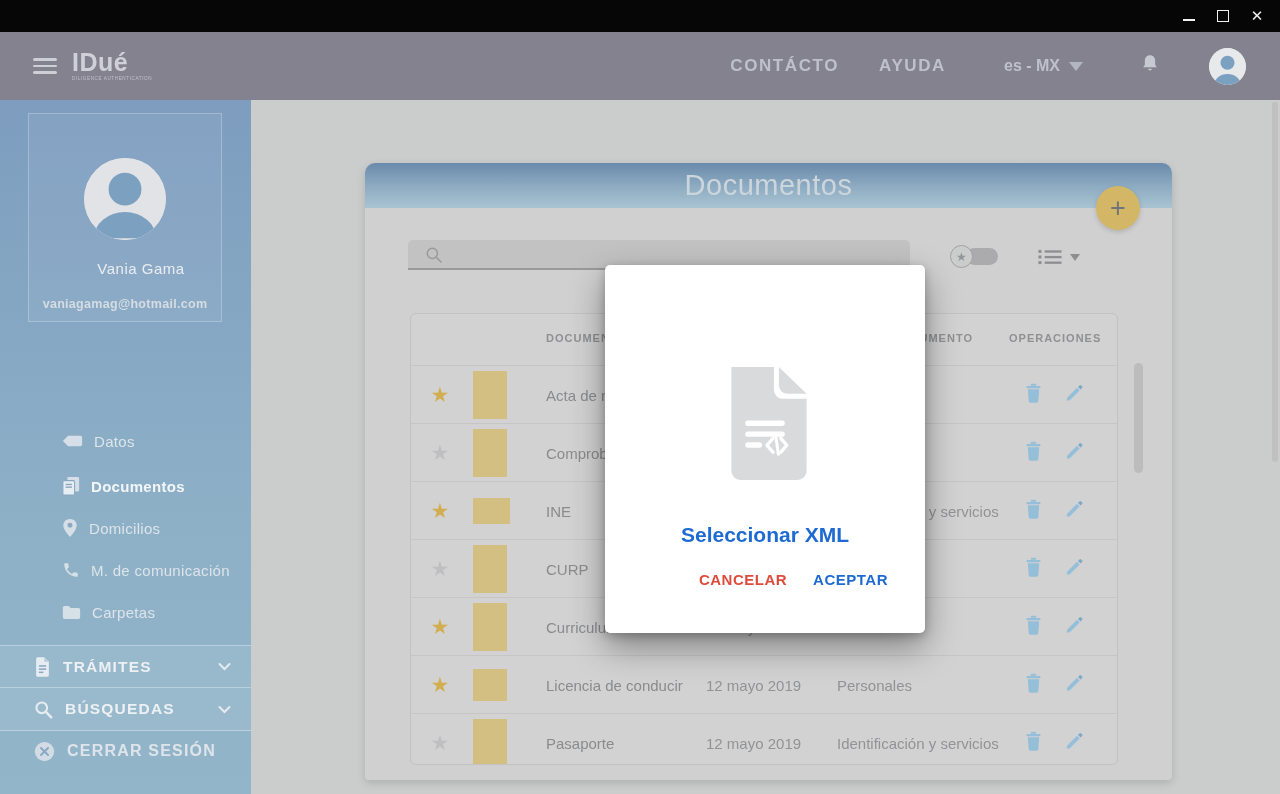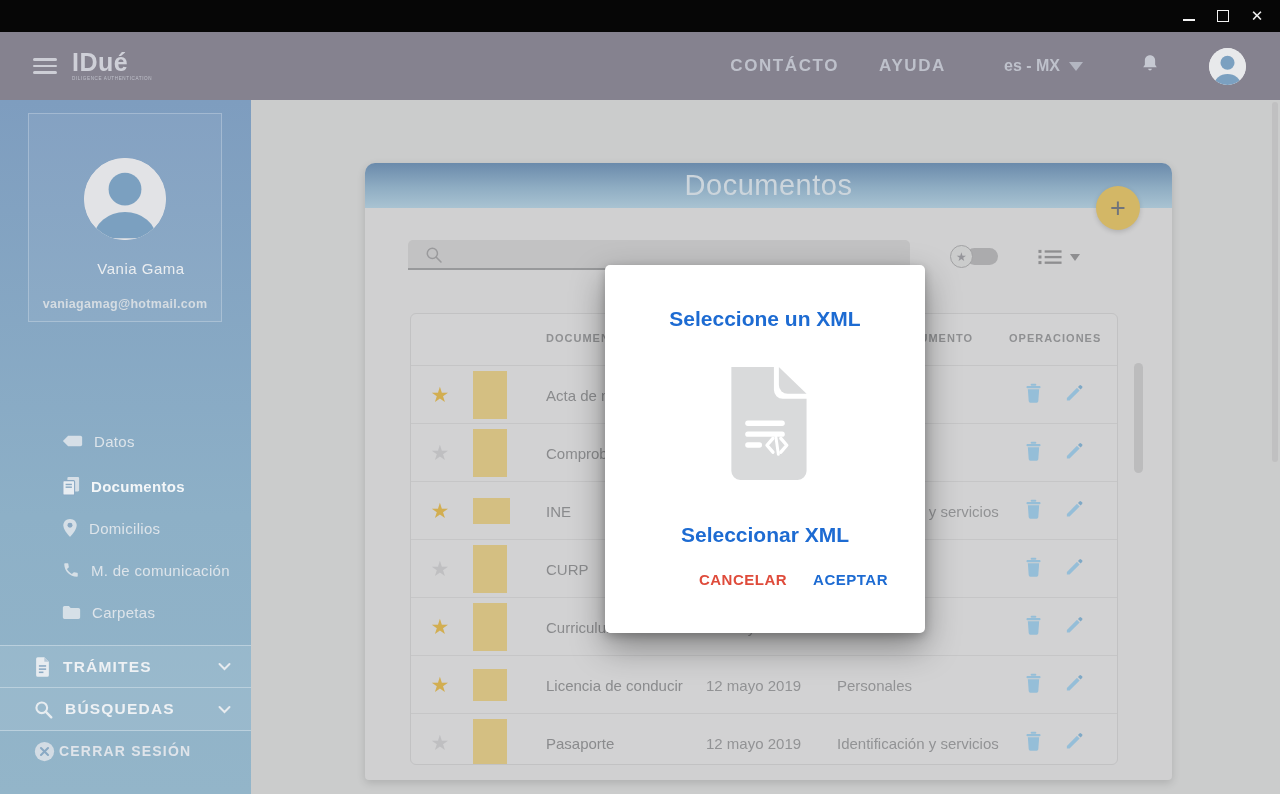--- a/index.html
+++ b/index.html
@@ -44,21 +44,21 @@
   .sect{position:absolute;left:0;width:251px;height:43px;background:rgba(255,255,255,0.08);
         border-top:1px solid rgba(255,255,255,0.33);border-bottom:1px solid rgba(255,255,255,0.33);
         display:flex;align-items:center;box-sizing:border-box;padding:0 20px 0 34px;cursor:pointer;}
   .sect .s-label{color:#eef1f4;font-weight:700;font-size:15.5px;letter-spacing:1.2px;margin-left:12px;}
   .sect .s-chev{margin-left:auto;}
   .sect.info{top:268px;}
   .sect.tram{top:545px;}
   .sect.busq{top:588px;border-top:none;}
   .logout{position:absolute;left:0;top:631px;width:251px;height:40px;display:flex;align-items:center;
           box-sizing:border-box;padding:0 20px 0 34px;cursor:pointer;}
-  .logout .s-label{color:#dfe4ea;font-weight:700;font-size:14px;letter-spacing:1.2px;margin-left:4px;}
+  .logout .s-label{color:#dfe4ea;font-weight:700;font-size:16px;letter-spacing:1.2px;margin-left:12px;}
 
   .subitem{position:absolute;left:0;width:251px;height:42px;display:flex;align-items:center;
            box-sizing:border-box;padding-left:62px;cursor:pointer;}
   .subitem .i-label{color:#dde4ea;font-size:15px;letter-spacing:.3px;margin-left:11px;}
   .subitem.active .i-label{font-weight:700;color:#f3f6f8;}
   .si-0{top:320px;} .si-1{top:365px;} .si-2{top:407px;} .si-3{top:449px;} .si-4{top:491px;}
   .sicon{flex:0 0 auto;opacity:.92;}
 
   
   .content{position:absolute;left:251px;top:100px;width:1029px;height:694px;background:#cbcccc;}
@@ -412,21 +412,20 @@
             <path d="M2 15.2 L12.6 4.6 l2.8 2.8 L4.8 18 H2 z" fill="#95bed8"></path>
             <path d="M13.6 3.6 l1.6-1.6 a1.3 1.3 0 0 1 1.8 0 l1 1 a1.3 1.3 0 0 1 0 1.8 l-1.6 1.6 z" fill="#7fa9c6"></path>
           </svg></span>
     </div>
   </div>
 
   <div class="inner-scroll"></div>
   <div class="page-scroll"></div>
 
   <div class="modal">
-    <div class="m-title">Seleccione un XML</div>
     <div class="m-icon">
       <svg width="95" height="119" viewBox="0 0 96 120">
         <path d="M14 4 H57 V27 a9 9 0 0 0 9 9 H90 V109 a9 9 0 0 1-9 9 H23 a9 9 0 0 1-9-9 z" fill="#d9dadb"></path>
         <path d="M62 4 L90 31 H71 a9 9 0 0 1-9-9 z" fill="#d9dadb"></path>
         <rect x="28" y="58" width="40" height="5.5" rx="2.7" fill="#ffffff"></rect>
         <rect x="28" y="69" width="40" height="5.5" rx="2.7" fill="#ffffff"></rect>
         <rect x="28" y="80" width="17" height="5.5" rx="2.7" fill="#ffffff"></rect>
         <path d="M56 76 l-6 7 6 7" stroke="#ffffff" stroke-width="3.4" fill="none" stroke-linecap="round" stroke-linejoin="round"></path>
         <path d="M64 76 l6 7 -6 7" stroke="#ffffff" stroke-width="3.4" fill="none" stroke-linecap="round" stroke-linejoin="round"></path>
         <line x1="61.5" y1="92" x2="59" y2="74.5" stroke="#ffffff" stroke-width="3" stroke-linecap="round"></line>

